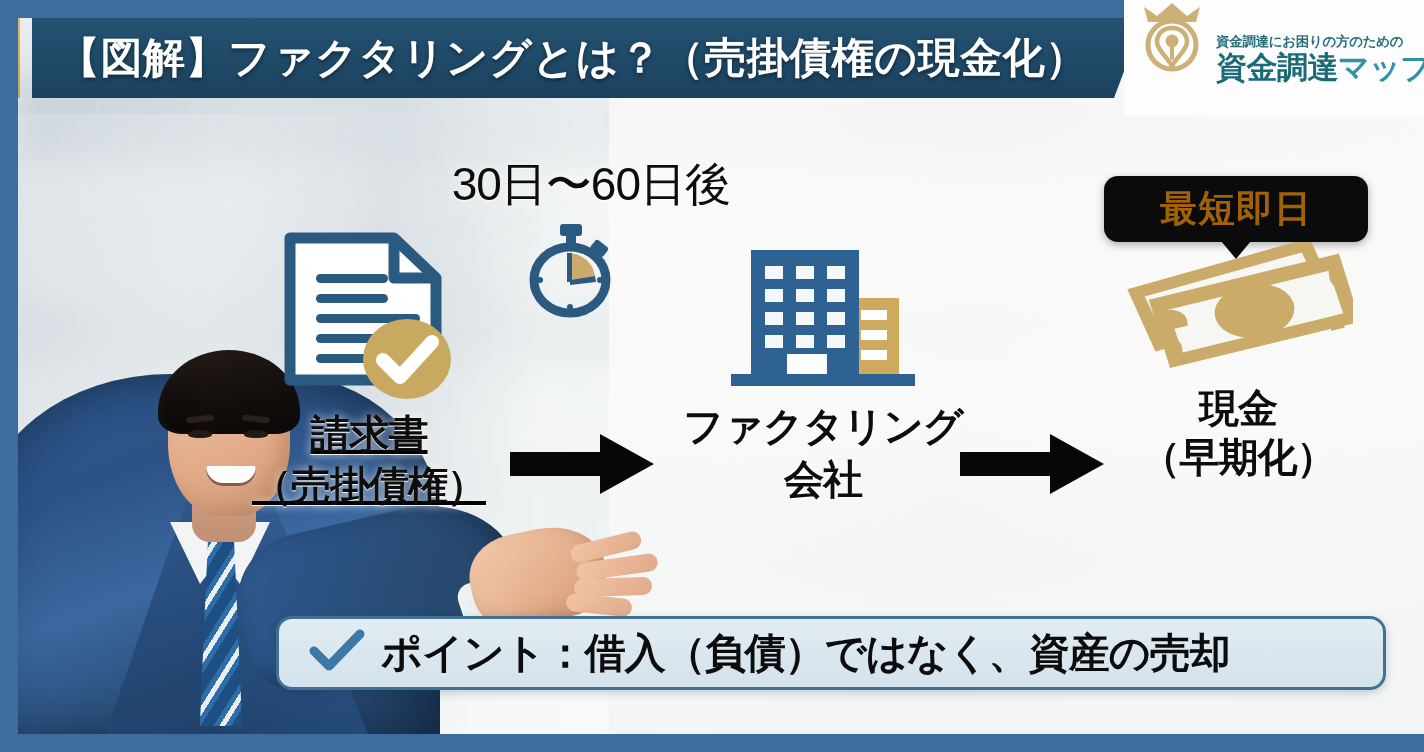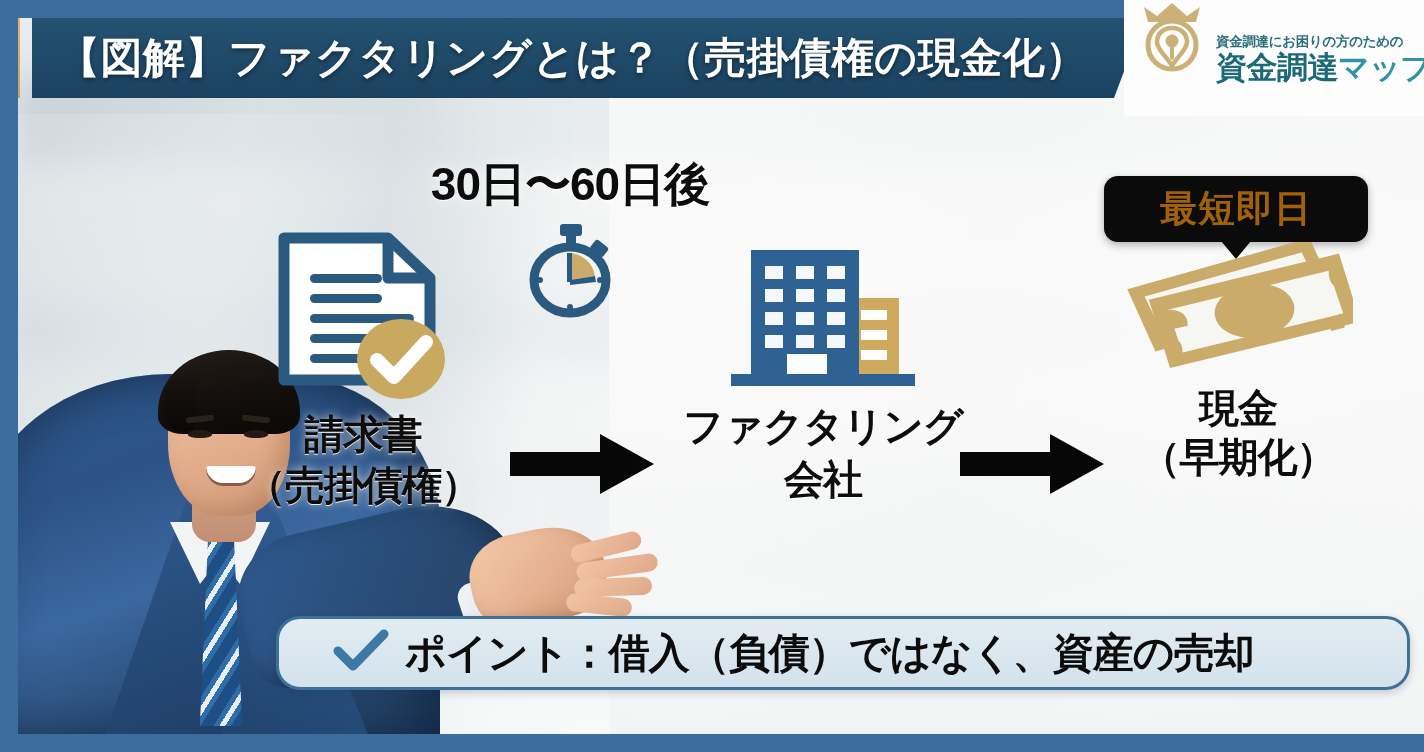--- a/index.html
+++ b/index.html
@@ -194,29 +194,30 @@
   .flow{position:absolute;left:0;top:116px;width:1424px;height:520px;z-index:20;}
 
   .node{position:absolute;text-align:center;}
   .node-label{
     font-weight:800;color:#0d0d0d;line-height:1.12;
     font-size:40px;letter-spacing:-1px;white-space:nowrap;
     text-shadow:0 1px 0 rgba(255,255,255,.85),0 0 10px rgba(255,255,255,.7);
   }
 
   
-  .node-invoice{left:220px;top:96px;width:250px;}
+  .node-invoice{left:226px;top:96px;width:250px;text-decoration:underline;}
   .node-invoice .node-label{margin-top:6px;}
 
   
   .timer-group{position:absolute;left:392px;top:20px;width:320px;text-align:center;}
   .timer-text{
-    font-size:46px;font-weight:700;color:#0c0c0c;letter-spacing:-1px;
+    font-size:46px;font-weight:400;color:#0c0c0c;letter-spacing:-1px;
     text-shadow:0 1px 0 rgba(255,255,255,.9),0 0 12px rgba(255,255,255,.75);
     white-space:nowrap;
+    text-align:right;
   }
   .timer-icon{margin-top:4px;}
 
   
   .arrow{position:absolute;}
   .arrow-1{left:490px;top:296px;}
   .arrow-2{left:940px;top:296px;}
 
   
   .node-company{left:620px;top:108px;width:370px;}
@@ -238,24 +239,23 @@
     content:"";position:absolute;left:50%;bottom:-17px;margin-left:-15px;
     width:0;height:0;border-left:15px solid transparent;border-right:15px solid transparent;
     border-top:18px solid #0b0b0b;
   }
 
   
   .point-banner{
     position:absolute;left:258px;top:598px;width:1104px;height:68px;z-index:24;
     background:linear-gradient(180deg,#e2ecf2 0%,#d3e2ec 100%);
     border:3px solid #3f7194;
-    border-radius:24px;
+    border-radius:16px;
     display:flex;align-items:center;
     box-shadow:0 3px 8px rgba(20,50,80,.22);
-    padding-left:24px;
   }
   .point-check{margin-left:30px;margin-right:16px;flex:0 0 auto;}
   .point-text{
     font-size:41px;font-weight:800;color:#0c0c0c;letter-spacing:-1px;white-space:nowrap;
   }
 
   
   .bottom-strip{
     position:absolute;left:0;bottom:0;width:1424px;height:18px;background:#3d6d9e;z-index:40;
   }

